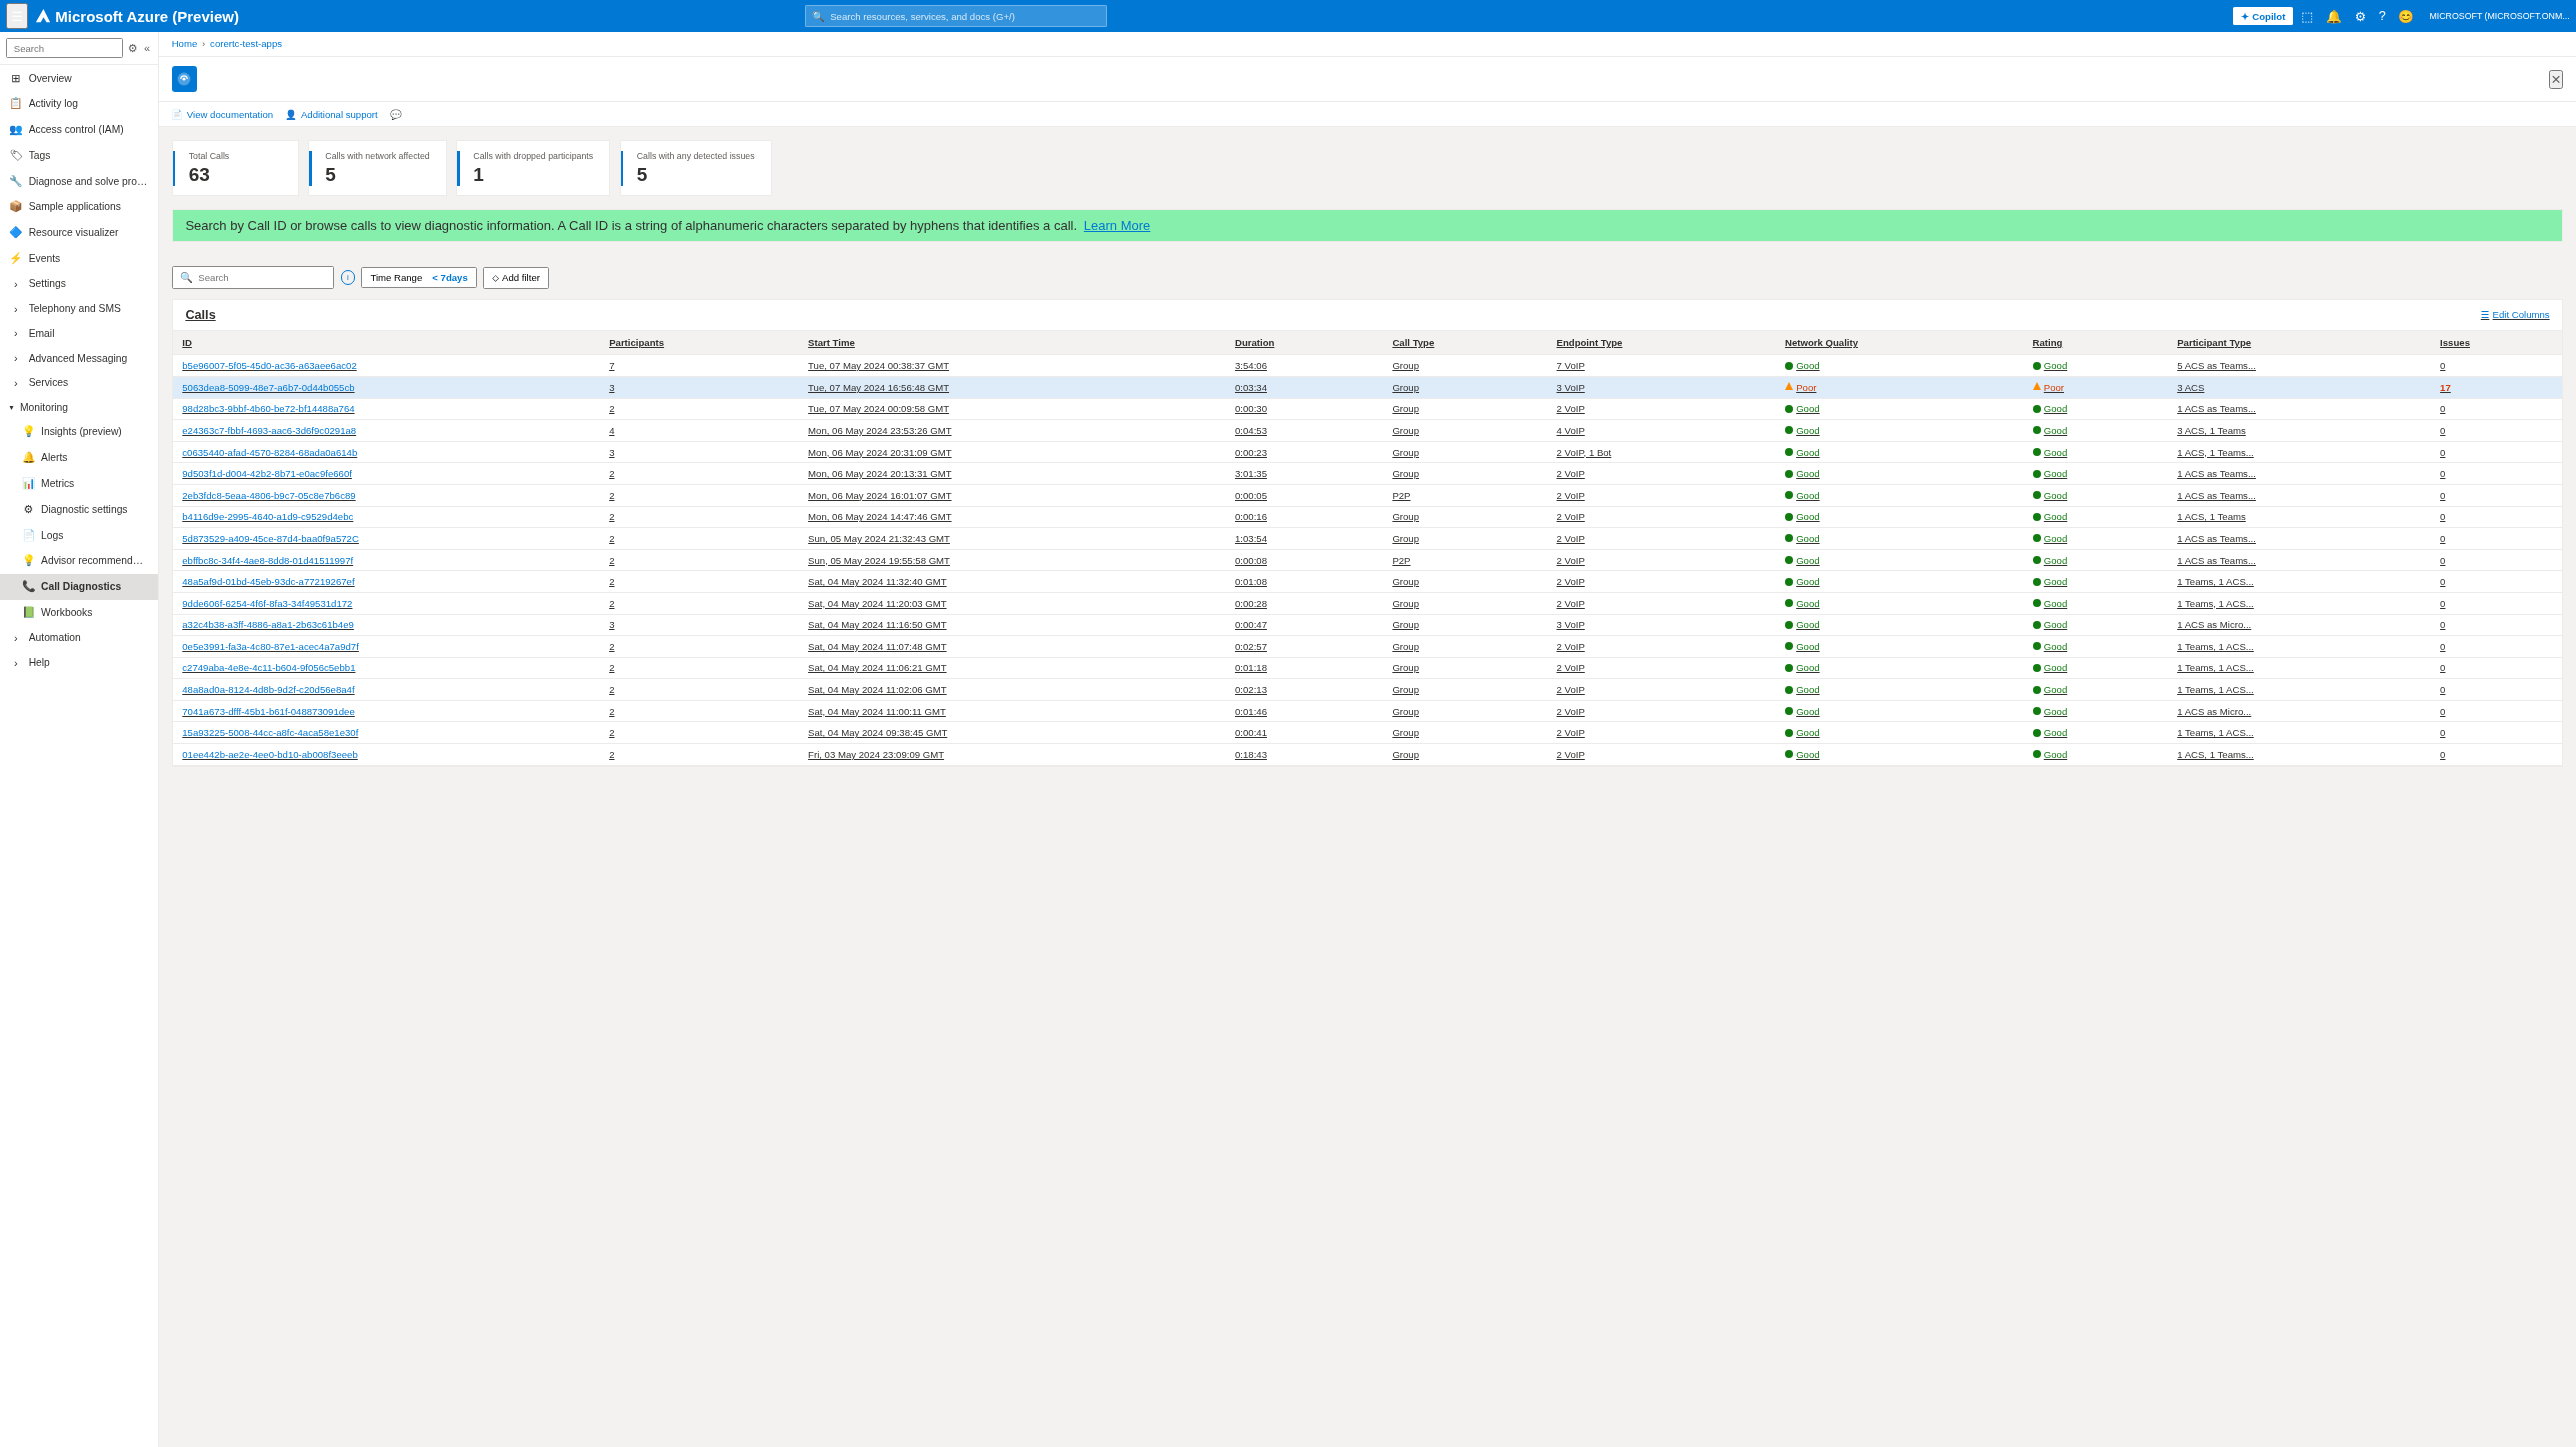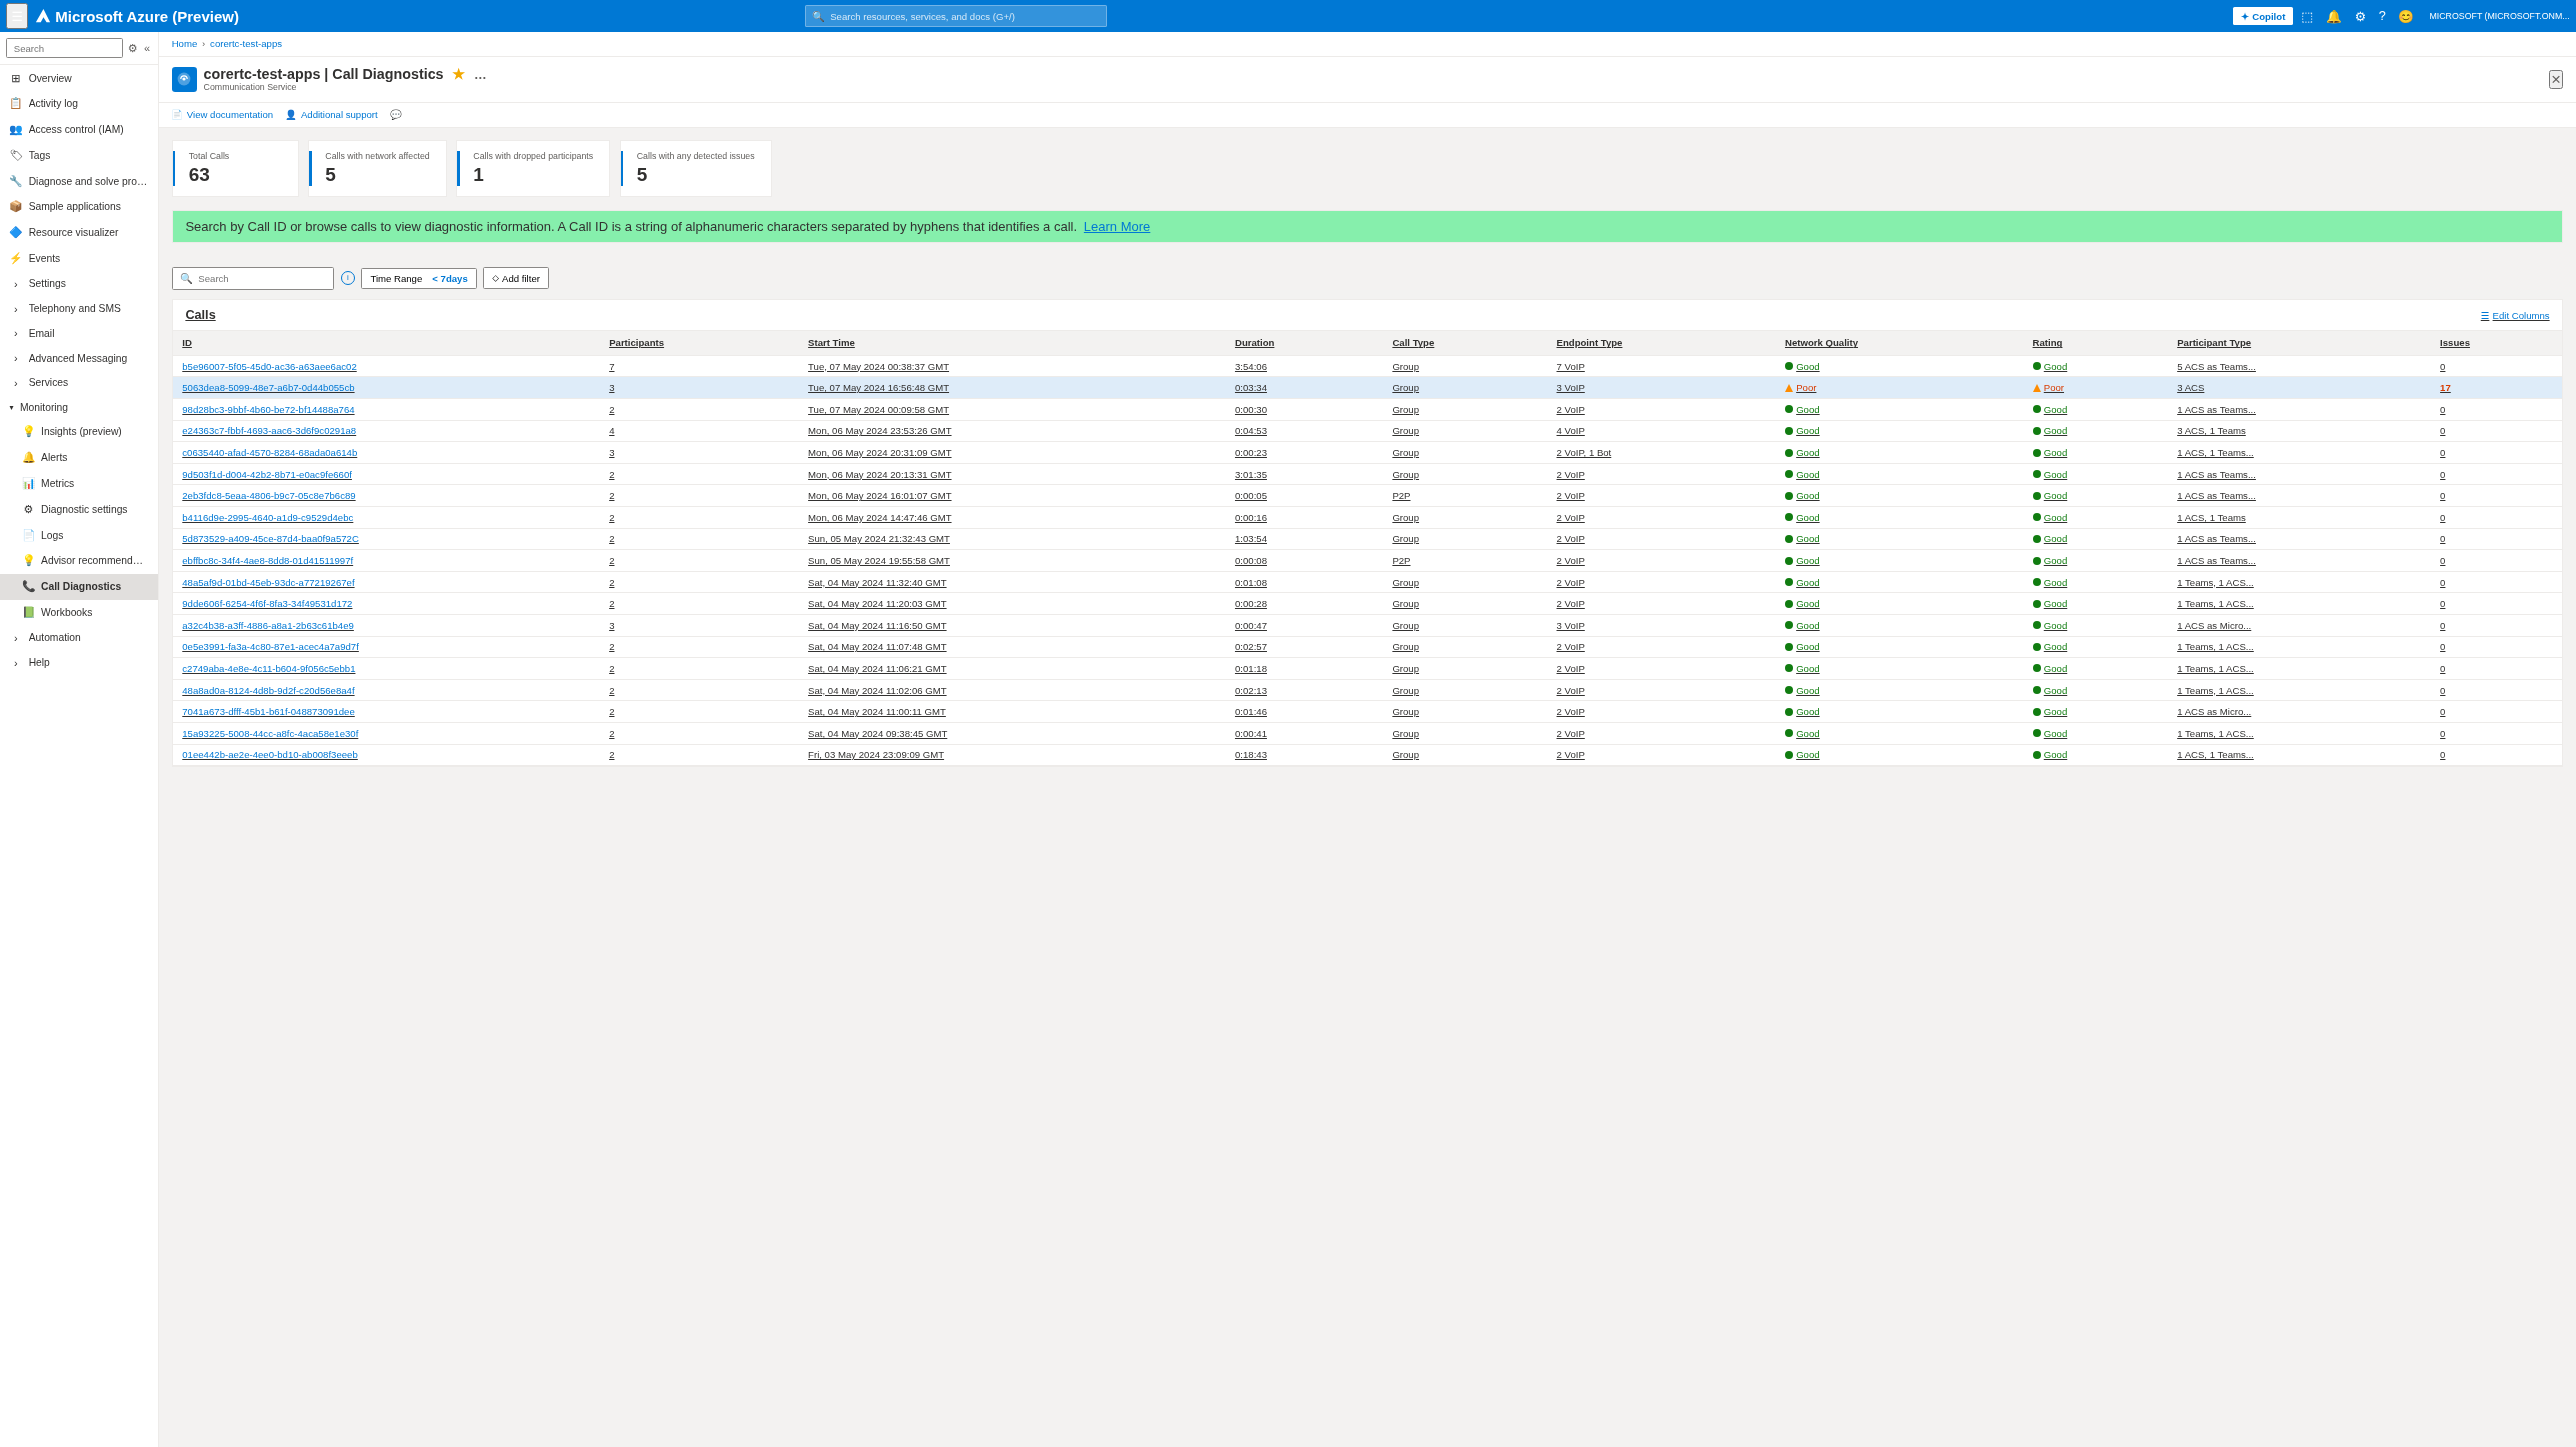--- a/index.html
+++ b/index.html
@@ -86,21 +86,21 @@
     .calls-title { font-size: 12.7px; font-weight: 600; }
     .edit-columns-btn { display: flex; align-items: center; gap: 3.2px; color: #0078d4; font-size: 9.6px; cursor: pointer; background: none; border: none; }
 
     .data-table { width: 100%; border-collapse: collapse; font-size: 9.6px; }
     .data-table th { background: #f3f2f1; padding: 6.4px 9.6px; text-align: left; font-weight: 600; color: #323130; border-bottom: 0.8px solid #edebe9; white-space: nowrap; }
     .data-table td { padding: 4.8px 9.6px; border-bottom: 0.8px solid #edebe9; white-space: nowrap; overflow: hidden; text-overflow: ellipsis; max-width: 159px; }
     .data-table tr.highlighted { background: #deecf9; }
     .data-table a { color: #0078d4; text-decoration: none; }
 
     .status-good { display: flex; align-items: center; gap: 3.2px; color: #107c10; }
-    .status-poor { display: flex; align-items: center; gap: 3.2px; color: #d83b01; }
+    .status-poor { display: flex; align-items: flex-start; gap: 3.2px; color: #d83b01; }
     .status-dot-good { width: 8px; height: 8px; border-radius: 50%; background: #107c10; flex-shrink: 0; }
     .status-dot-warning { width: 0; height: 0; border-left: 4.8px solid transparent; border-right: 4.8px solid transparent; border-bottom: 8px solid #ff8c00; flex-shrink: 0; }
 
     .issues-zero { color: #323130; }
     .issues-nonzero { color: #d83b01; font-weight: 600; }
 
     .monitoring-icon { color: #5c2d91; }
   </style>
 </head>
 <body>
@@ -251,28 +251,20 @@
       <a href="#">corertc-test-apps</a>
     </div>
 
     <div class="page-header">
       <div class="resource-icon">
         <svg width="16" height="16" viewBox="0 0 20 20" fill="none">
           <circle cx="10" cy="10" r="8" fill="white" opacity="0.3"></circle>
           <path d="M6 10a4 4 0 018 0" stroke="white" stroke-width="1.5"></path>
           <circle cx="10" cy="10" r="2" fill="white"></circle>
         </svg>
-      </div>
-      <div class="page-title-section">
-        <div class="page-title">
-          <span>corertc-test-apps | Call Diagnostics</span>
-          <span style="color:#f2a900; margin-left:4.8px; cursor:pointer;">★</span>
-          <span style="color:#605e5c; margin-left:4.8px; cursor:pointer; font-size:12.7px;">…</span>
-        </div>
-        <div class="page-subtitle">Communication Service</div>
       </div>
       <button class="close-btn" style="margin-left:auto;">✕</button>
     </div>
 
     <div class="toolbar">
       <button class="toolbar-btn">
         <span>📄</span>
         <span>View documentation</span>
       </button>
       <button class="toolbar-btn">

